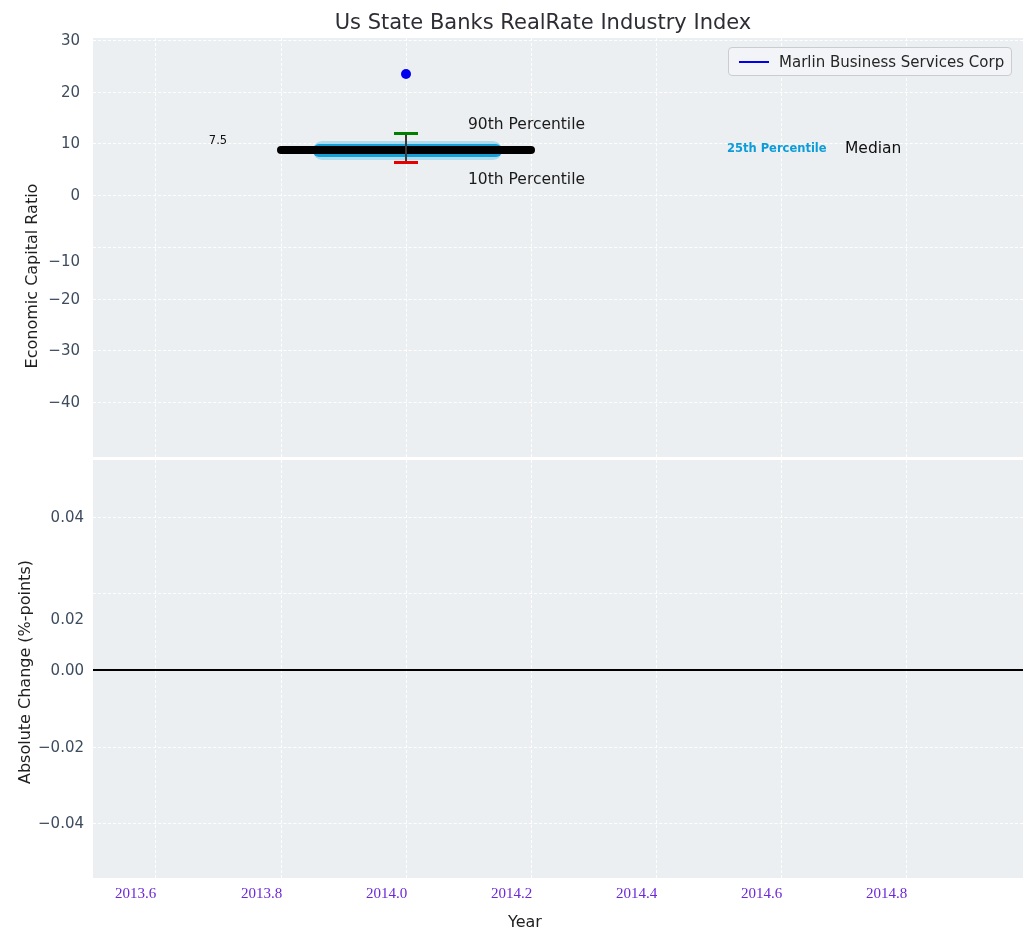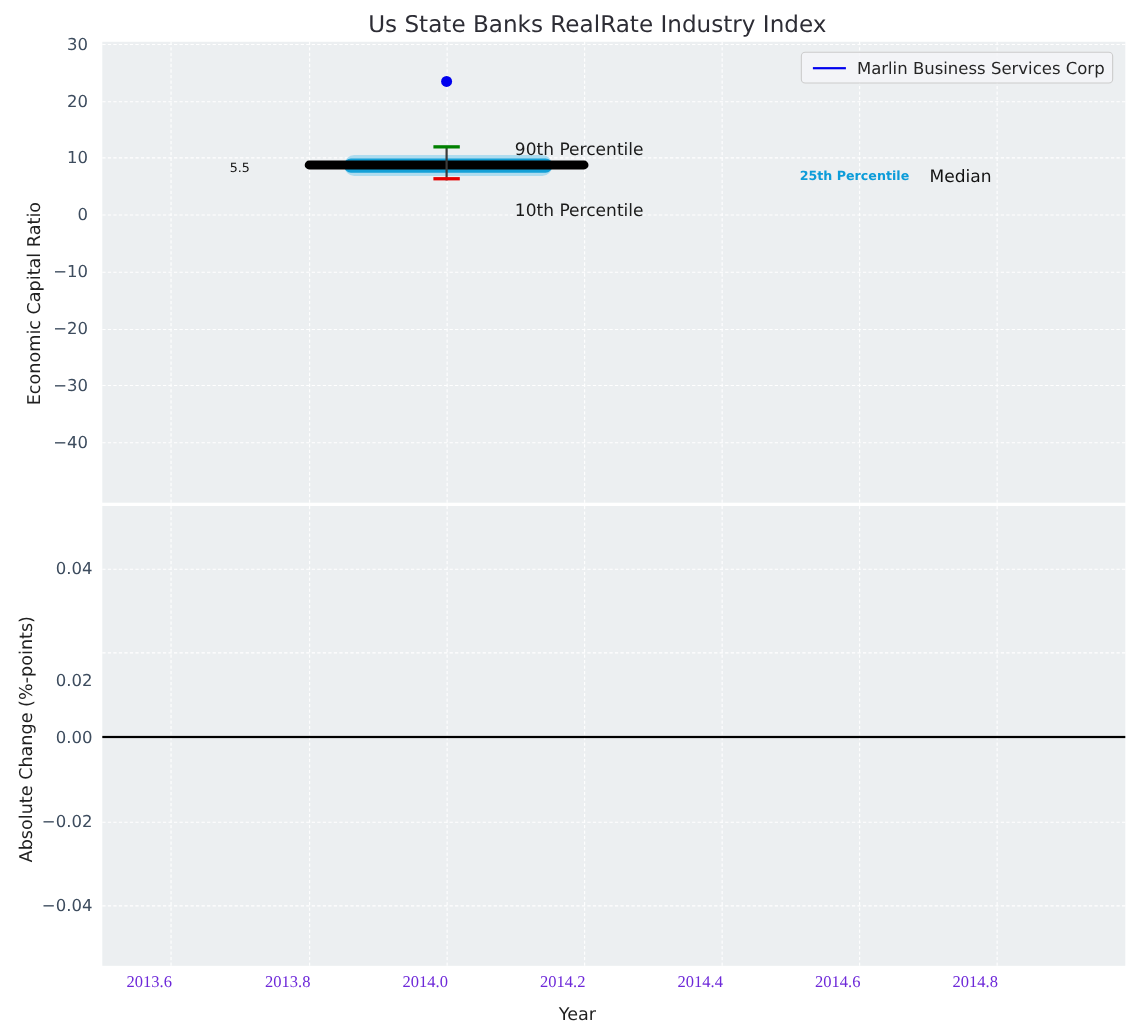--- a/index.html
+++ b/index.html
@@ -18,21 +18,21 @@
   .axlabel{position:absolute;font-size:16px;color:#1f1f1f;white-space:nowrap;}
   .rot{transform:translate(-50%,-50%) rotate(-90deg);}
   .band-light{position:absolute;left:220px;width:189px;top:103px;height:19px;border-radius:9px;background:#aedcef;}
   .band-cyan{position:absolute;left:220px;width:189px;top:106px;height:13px;border-radius:6px;background:#14a0d7;}
   .median-line{position:absolute;left:184px;width:258px;top:108px;height:8px;border-radius:4px;background:#000000;}
   .err-stem{position:absolute;left:312px;top:95px;width:2px;height:31px;background:#3a3a3a;}
   .cap{position:absolute;left:301px;width:24px;height:3px;}
   .cap-green{top:94px;background:#008000;}
   .cap-red{top:123px;background:#e60000;}
   .dot{position:absolute;left:308px;top:31px;width:10px;height:10px;border-radius:50%;background:#0000ee;}
-  .ann{position:absolute;white-space:nowrap;margin-top:12px;}
+  .ann{position:absolute;white-space:nowrap;}
   .ann-89{left:105px;top:95px;width:40px;text-align:center;font-size:11.5px;color:#111111;}
   .ann-p90{left:375px;top:77px;font-size:15.5px;color:#1a1a1a;}
   .ann-p10{left:375px;top:132px;font-size:15.5px;color:#1a1a1a;}
   .ann-p25{left:634px;top:103px;font-size:11.5px;font-weight:bold;color:#0c9cd9;}
   .ann-med{left:752px;top:101px;font-size:15.5px;color:#111111;}
   .legend{position:absolute;left:635px;top:9px;width:282px;height:27px;border:1px solid #cccccc;
           border-radius:4px;background:rgba(245,245,248,0.85);display:flex;align-items:center;}
   .legend-line{display:inline-block;width:30px;height:0;border-top:2.5px solid #0000ee;margin-left:10px;}
   .legend-text{margin-left:10px;font-size:15px;color:#262626;}
   .zero-line{position:absolute;left:0;right:0;top:209px;height:2px;background:#000000;}
@@ -63,21 +63,21 @@
   <div class="band-light"></div>
   <div class="band-cyan"></div>
   <div class="median-line"></div>
 
   <div class="err-stem"></div>
   <div class="cap cap-green"></div>
   <div class="cap cap-red"></div>
 
   <div class="dot"></div>
 
-  <span class="ann ann-89">5.5</span>
+  <span class="ann ann-89">7.5</span>
   <span class="ann ann-p90">90th Percentile</span>
   <span class="ann ann-p10">10th Percentile</span>
   <span class="ann ann-p25">25th Percentile</span>
   <span class="ann ann-med">Median</span>
 
   <div class="legend">
     <span class="legend-line"></span>
     <span class="legend-text">Marlin Business Services Corp</span>
   </div>
 </div>
@@ -94,21 +94,21 @@
   <div class="hgrid" style="top:133px"></div>
   <div class="hgrid" style="top:287px"></div>
   <div class="hgrid" style="top:363px"></div>
   <div class="zero-line"></div>
 </div>
 
 <span class="ytick" style="top:31px">30</span>
 <span class="ytick" style="top:83px">20</span>
 <span class="ytick" style="top:134px">10</span>
 <span class="ytick" style="top:186px">0</span>
-<span class="ytick" style="top:238px">−10</span>
+<span class="ytick" style="top:252px">−10</span>
 <span class="ytick" style="top:290px">−20</span>
 <span class="ytick" style="top:341px">−30</span>
 <span class="ytick" style="top:393px">−40</span>
 
 <span class="ytick2" style="top:508px">0.04</span>
 <span class="ytick2" style="top:610px">0.02</span>
 <span class="ytick2" style="top:661px">0.00</span>
 <span class="ytick2" style="top:738px">−0.02</span>
 <span class="ytick2" style="top:814px">−0.04</span>
 

